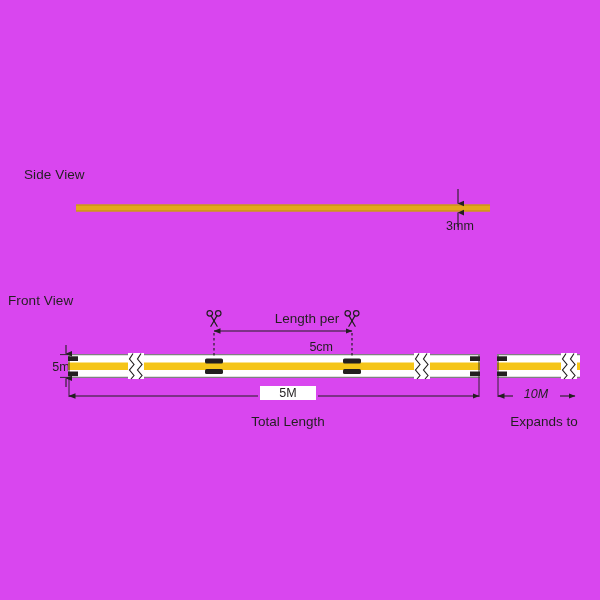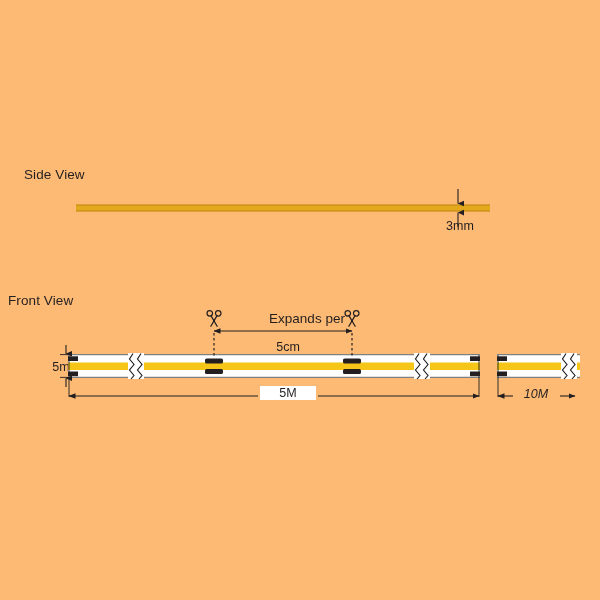--- a/index.html
+++ b/index.html
@@ -9,21 +9,21 @@
     background: #ffffff;
   }
   body {
     font-family: "Liberation Sans", sans-serif;
     color: #231f20;
   }
   #diagram-root {
     position: relative;
     width: 600px;
     height: 600px;
-    background: #fdba74;
+    background: #d946ef;
     overflow: hidden;
   }
   .view-label {
     position: absolute;
     font-size: 13.5px;
     color: #231f20;
     letter-spacing: 0.1px;
     white-space: nowrap;
   }
   #side-view-label { left: 24px; top: 167px; }
@@ -57,29 +57,31 @@
 <div id="diagram-root">
 
   <div class="view-label" id="side-view-label">Side View</div>
 
   <div class="view-label" id="front-view-label">Front View</div>
 
   <div class="dim-text" style="left:436px; top:219px; width:48px;">3mm</div>
 
   <div class="dim-text" style="left:38px; top:360px; width:42px; text-align:right;">5mm</div>
 
-  <div class="caption-text" style="left:222px; top:311px; width:170px;">Expands per</div>
-
-  <div class="dim-text" style="left:243px; top:340px; width:90px;">5cm</div>
+  <div class="caption-text" style="left:222px; top:311px; width:170px;">Length per</div>
+
+  <div class="dim-text" style="left:243px; top:340px; width:90px;text-align:right;">5cm</div>
 
   <div class="dim-text" style="left:260px; top:386px; width:56px; background:#ffffff;">5M</div>
 
+  <div class="caption-text" style="left:218px; top:414px; width:140px;">Total Length</div>
 
   <div class="dim-text" style="left:516px; top:387px; width:40px;font-style:italic;">10M</div>
 
+  <div class="caption-text" style="left:493px; top:414px; width:102px;">Expands to</div>
 
   <svg class="svg-layer" viewBox="0 0 600 600">
     <defs>
       <marker id="arrHeadDown" markerWidth="7" markerHeight="7" refX="3.2" refY="6" orient="auto" markerUnits="userSpaceOnUse">
         <path d="M3.2,6.5 L0.4,0 L6,0 Z" fill="#231f20"></path>
       </marker>
       <marker id="arrHeadUp" markerWidth="7" markerHeight="7" refX="3.2" refY="0" orient="auto" markerUnits="userSpaceOnUse">
         <path d="M3.2,-0.5 L0.4,6 L6,6 Z" fill="#231f20"></path>
       </marker>
       <marker id="arrHeadLeft" markerWidth="8" markerHeight="8" refX="0" refY="3.1" orient="auto" markerUnits="userSpaceOnUse">

